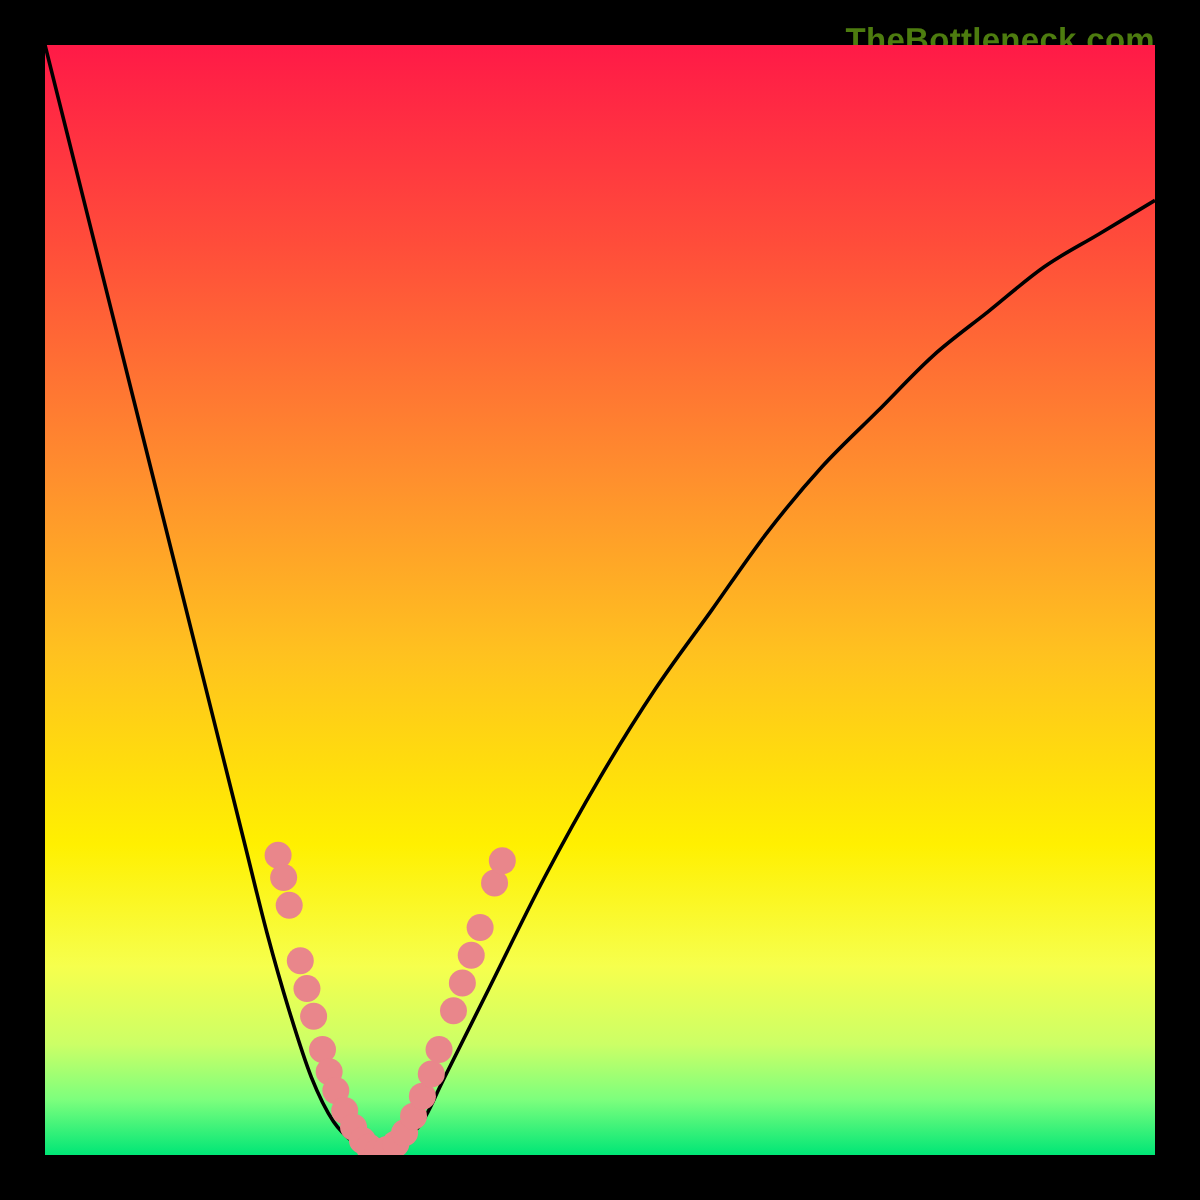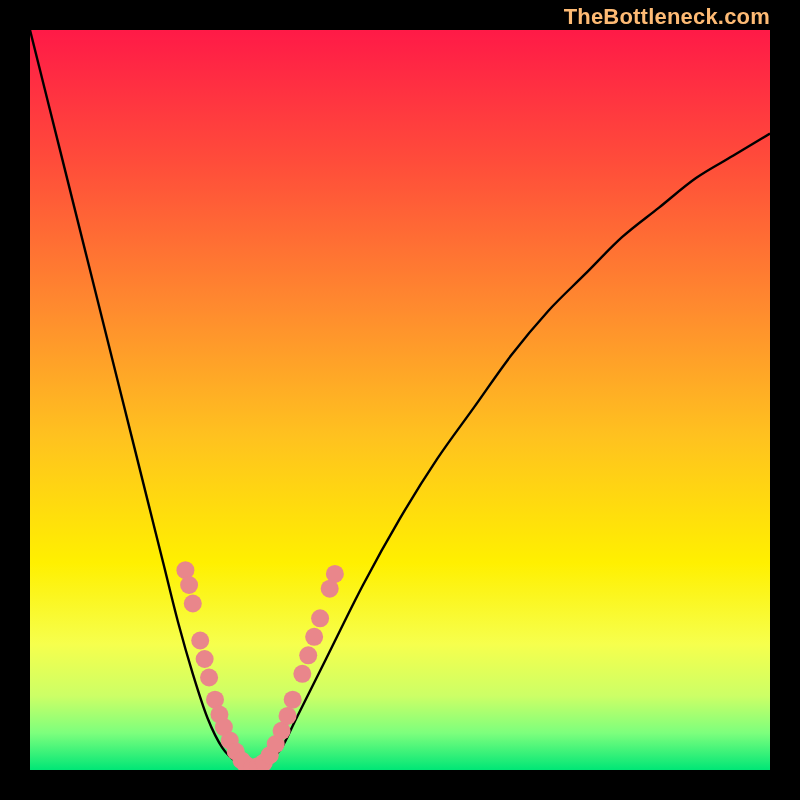--- a/index.html
+++ b/index.html
@@ -20,23 +20,23 @@
   .plot-area {
     position: absolute;
     top: 30px;
     left: 30px;
     width: 740px;
     height: 740px;
     overflow: hidden;
   }
   .branding {
     position: absolute;
-    top: 4px;
+    top: 14px;
     right: 30px;
-    color: #fdba74;
+    color: #4d7c0f;
     font-size: 22px;
     font-weight: 600;
     letter-spacing: 0.2px;
   }
   svg { display: block; }
 </style>
 </head>
 <body>
 
 <div class="frame">

